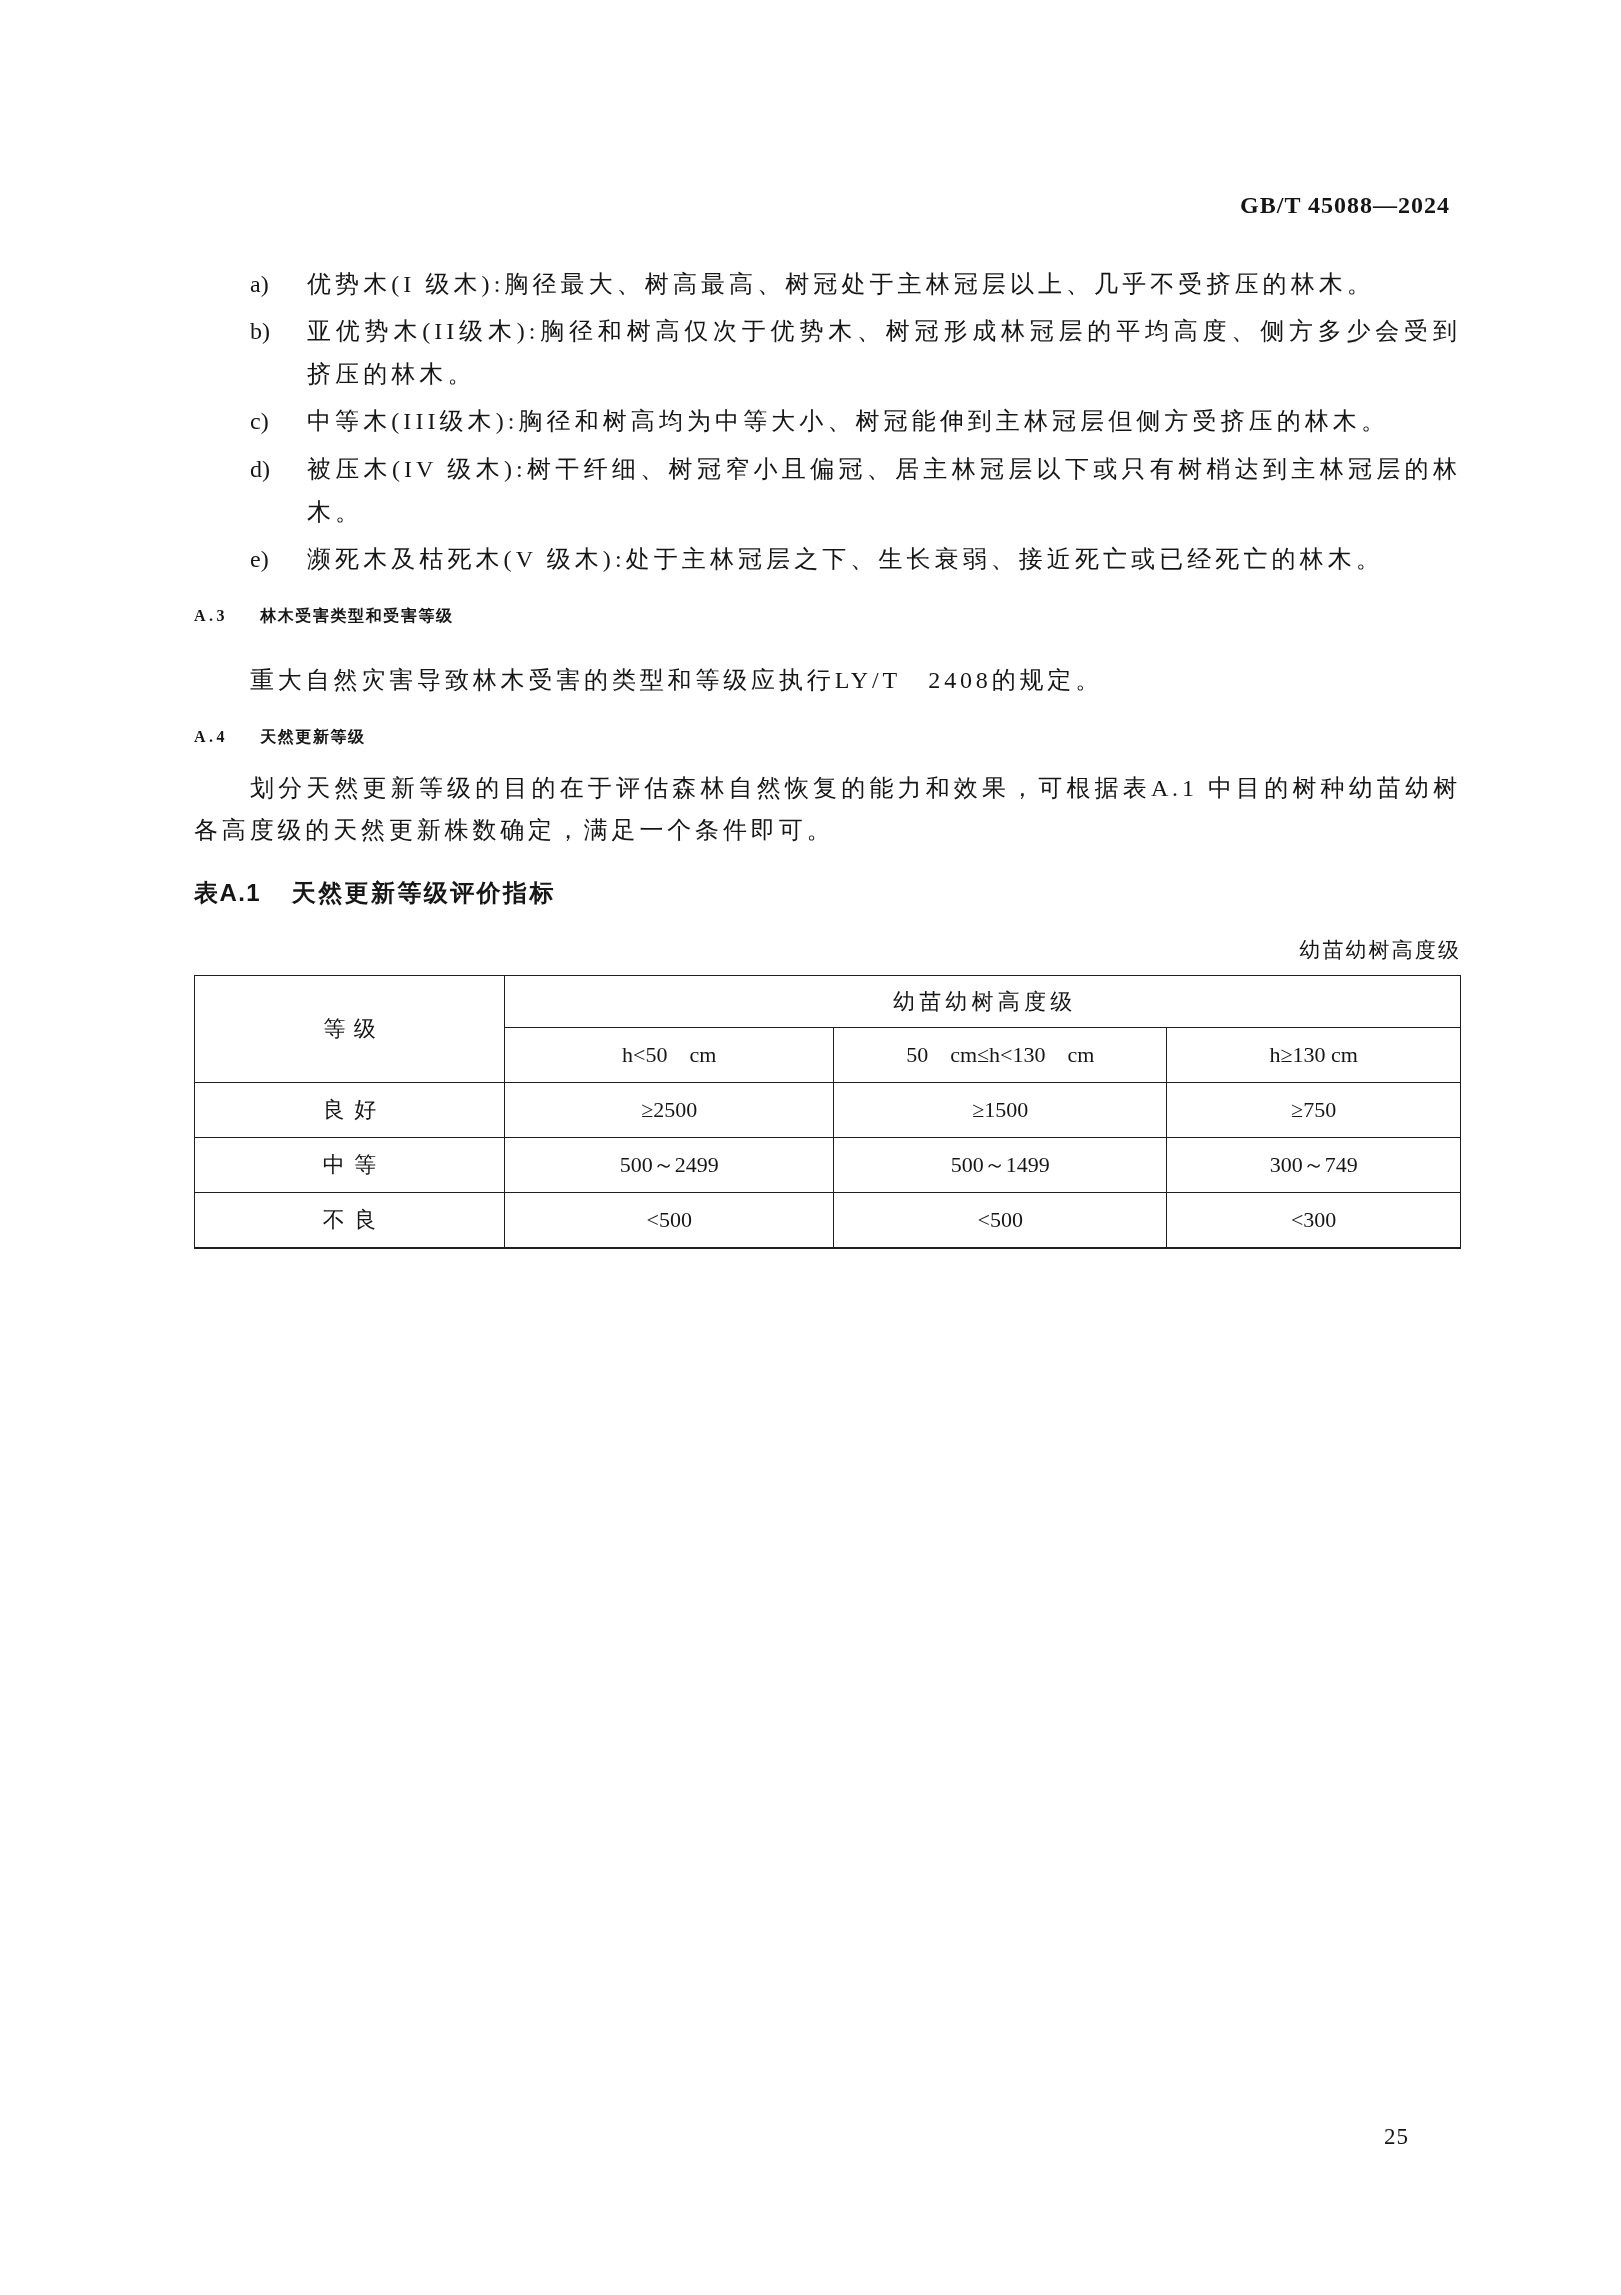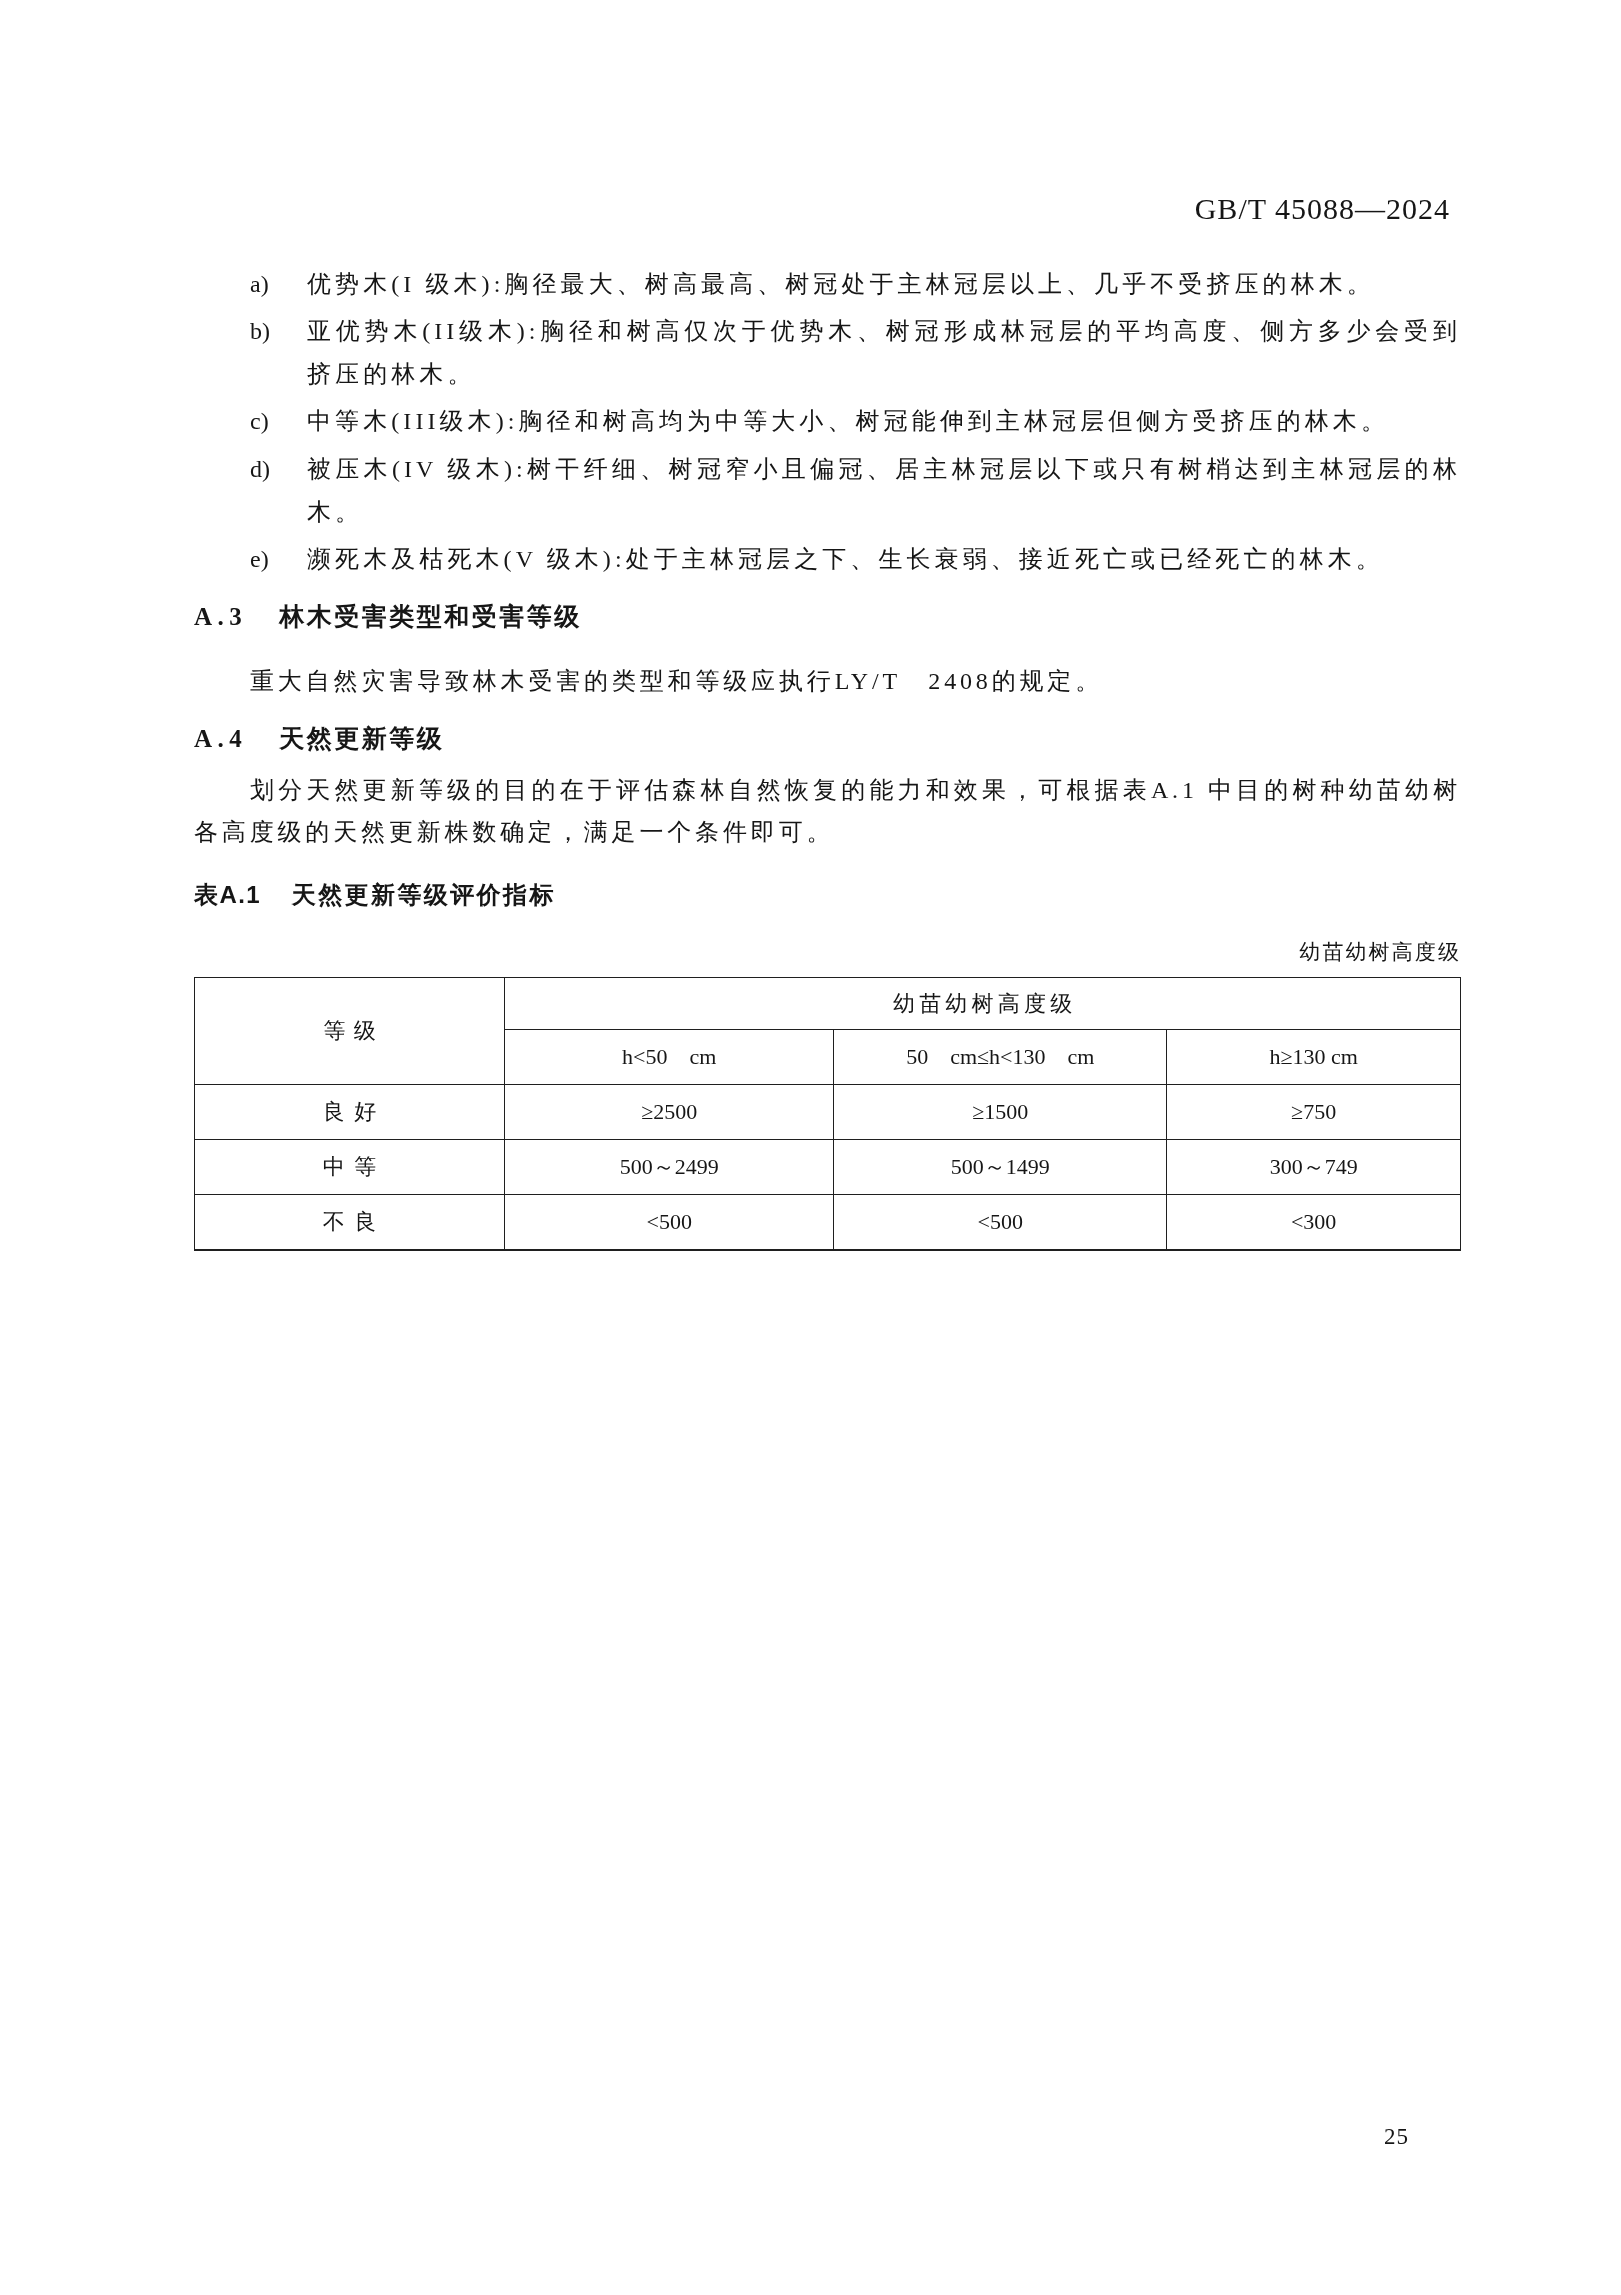--- a/index.html
+++ b/index.html
@@ -6,21 +6,21 @@
   .page{
     position:relative;
     width:1622px;height:2295px;
     background:#ffffff;
     font-family:"Liberation Serif","DejaVu Serif",serif;
     color:#161616;
     overflow:hidden;
   }
   .doc-number{
     position:absolute;top:192px;right:172px;
-    font-size:30px;font-weight:normal;
+    font-size:24px;font-weight:bold;
     letter-spacing:1px;
     font-family:"Liberation Serif","DejaVu Serif",serif;
   }
   .content{
     position:absolute;left:194px;top:0;width:1267px;
   }
   
   .tree-list{margin:263px 0 0 56px;}
   .tree-item{display:flex;margin-bottom:4.2px;}
   .tree-item:last-child{margin-bottom:0;}
@@ -30,21 +30,21 @@
   }
   .li-text{
     flex:1;
     font-size:24px;line-height:43px;
     text-align:justify;
     letter-spacing:0.17em;
   }
   
   .section-heading{
     margin:20px 0 0 0;
-    font-size:25px;line-height:30px;font-weight:bold;
+    font-size:16px;line-height:30px;font-weight:bold;
     font-family:"Liberation Sans","DejaVu Sans",sans-serif;
     display:flex;align-items:baseline;
   }
   .section-heading.a4{}
   .sec-label{
     letter-spacing:0.22em;
     font-family:"Liberation Serif","DejaVu Serif",serif;
     margin-right:32px;
   }
   .sec-title{letter-spacing:0.10em;}

